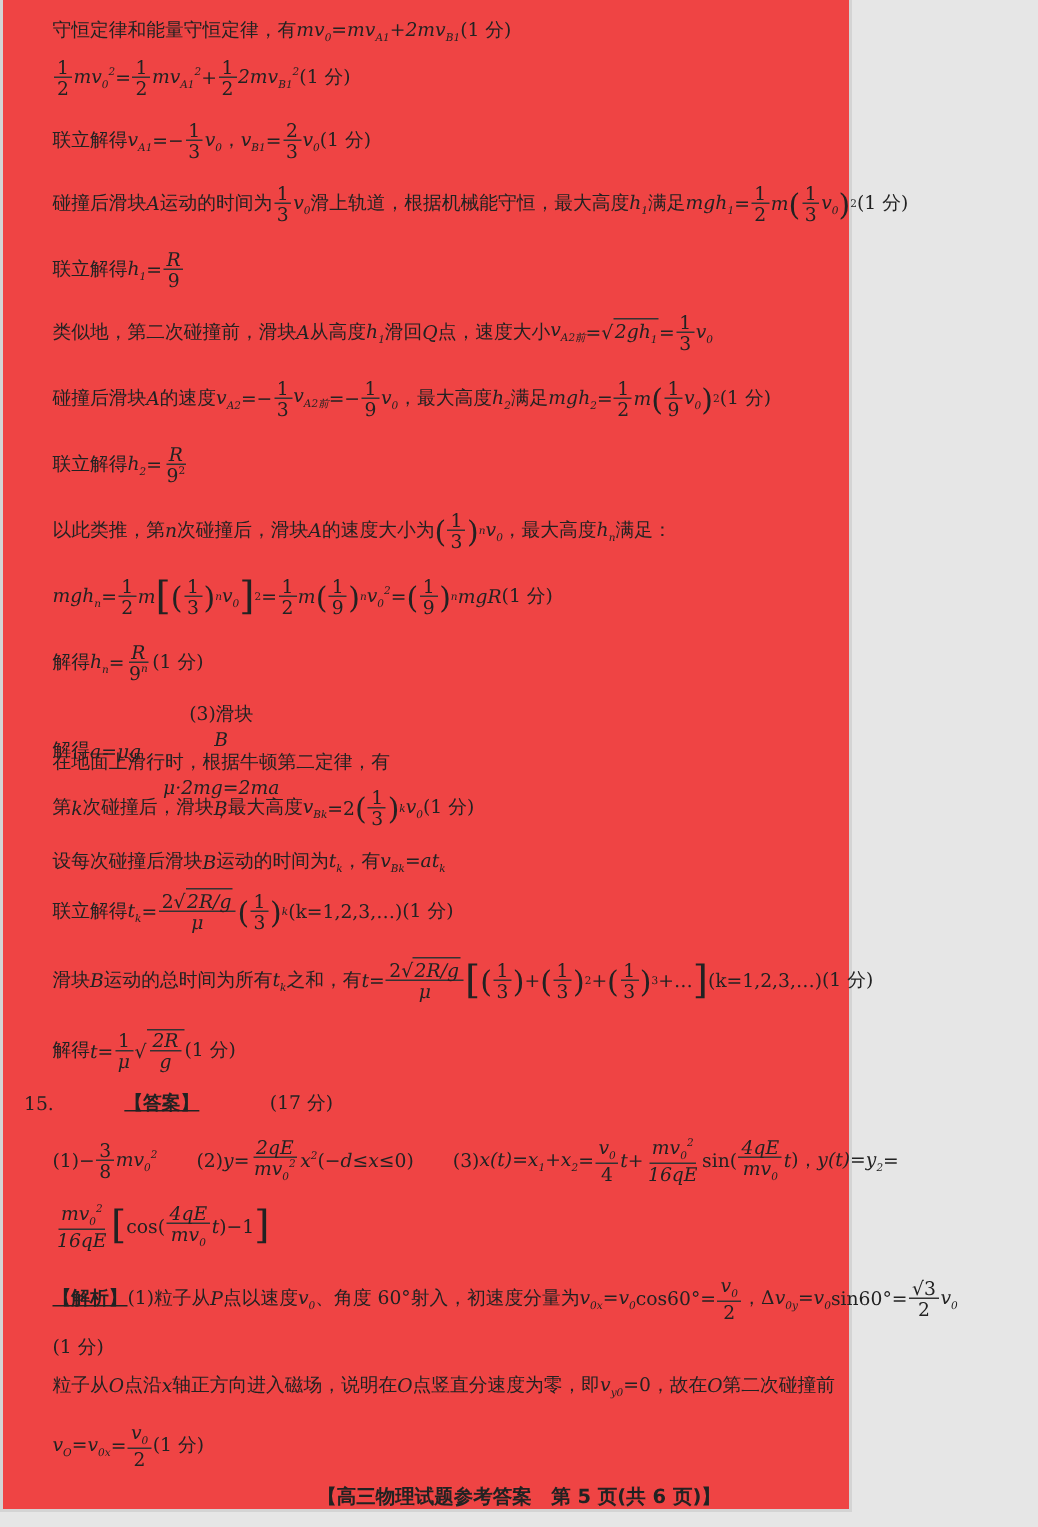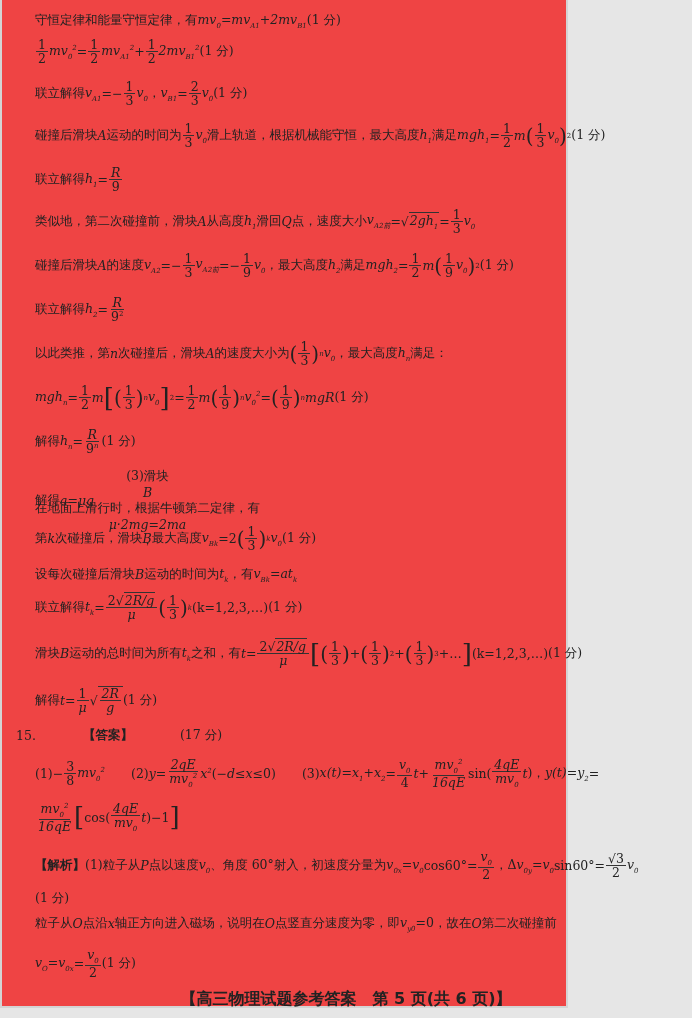--- a/index.html
+++ b/index.html
@@ -27,24 +27,24 @@
   sub, sup { font-size: 7px; }
   .frac {
     display: inline-flex; flex-direction: column; align-items: center;
     vertical-align: middle; margin: 0 1px; line-height: 1.05;
   }
   .frac .num { border-bottom: 1px solid #333; padding: 0 2px; }
   .frac .den { padding: 0 2px; }
   .paren { font-size: 20px; line-height: 1; font-weight: 200; }
   .bracket { font-size: 26px; line-height: 1; font-weight: 200; }
   .sqrt { border-top: 1px solid #333; padding: 0 1px; }
-  .b { font-family: "DejaVu Sans", "Liberation Sans", sans-serif; font-weight: bold; }
+  .b { font-family: "DejaVu Sans", "Liberation Sans", sans-serif; font-weight: bold; text-decoration: underline; }
   .footer {
     position: absolute; left: 0; width: 688px; top: 989px;
-    text-align: center; font-size: 16px;
+    text-align: center; font-size: 13px;
     font-family: "DejaVu Sans", "Liberation Sans", sans-serif; font-weight: bold;
   }
   .gap { display: inline-block; width: 26px; }
 </style>
 </head>
 <body>
 
 <div class="page">
 
   <div class="line" style="top:12px;">

